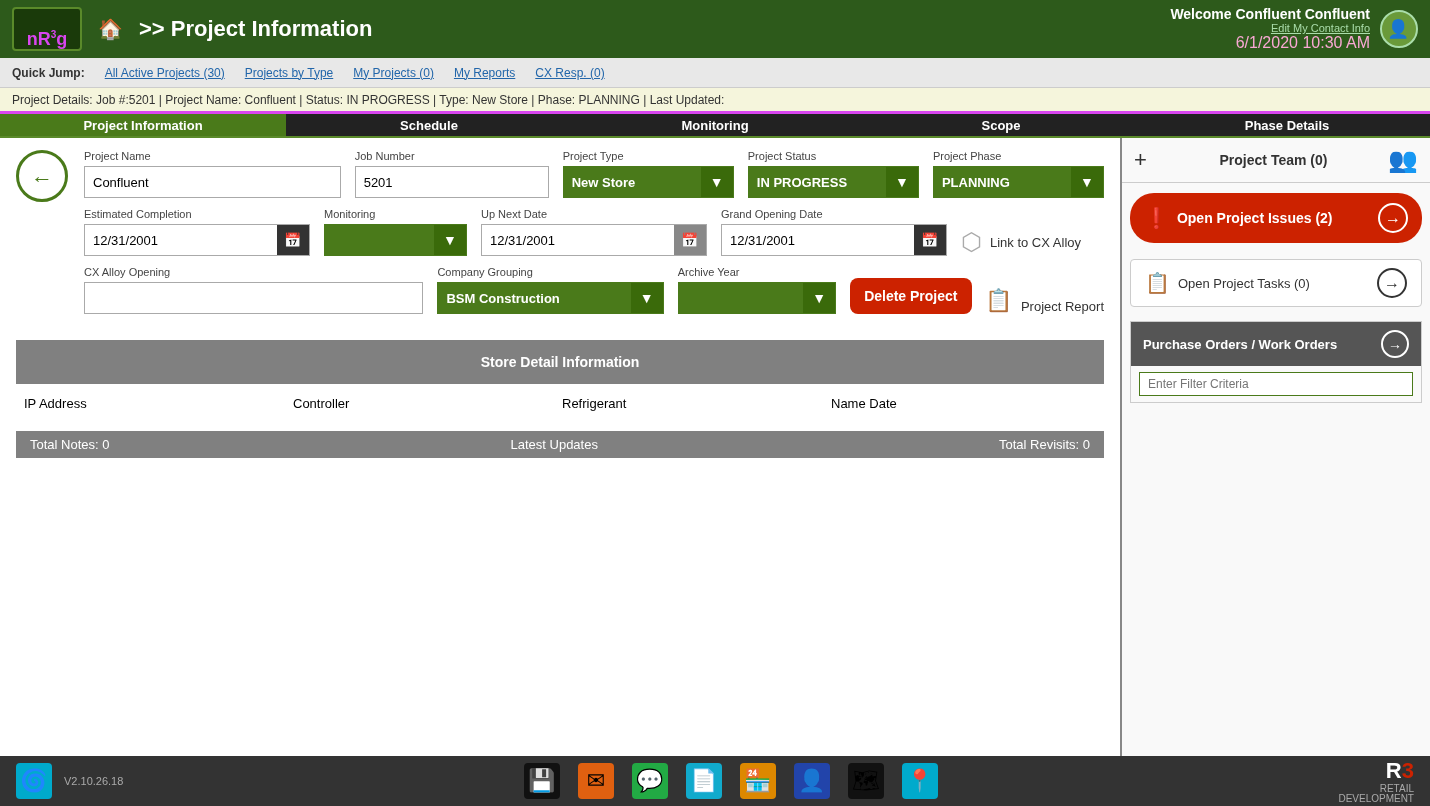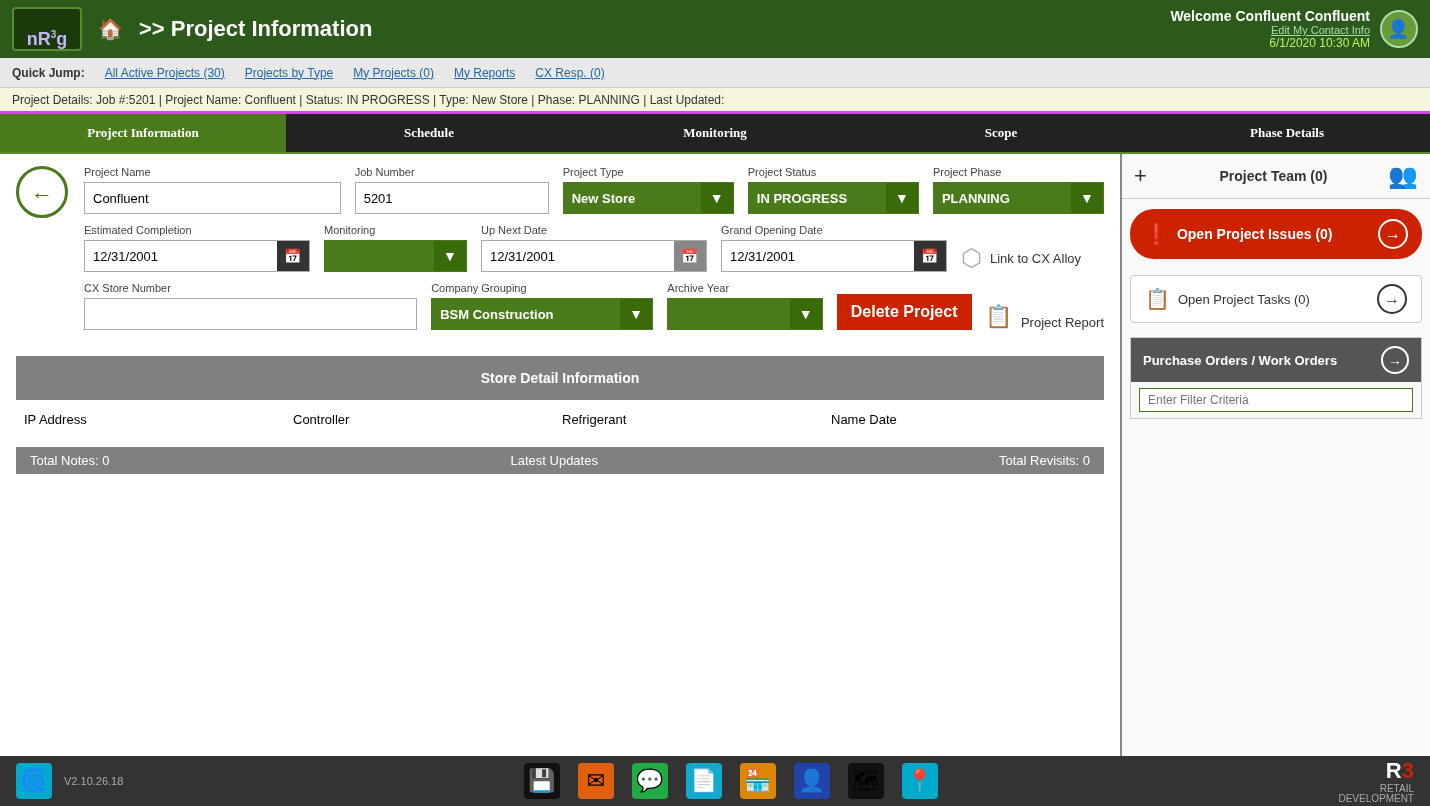--- a/index.html
+++ b/index.html
@@ -2,40 +2,40 @@
 <html><head>
   <meta charset="utf-8">
   <style>
     * { box-sizing: border-box; margin: 0; padding: 0; }
     body { font-family: Arial, sans-serif; font-size: 13px; background: #f0f0f0; width: 1430px; height: 806px; overflow: hidden; }
 
     
     .header { background: #2d5a1b; display: flex; align-items: center; justify-content: space-between; padding: 8px 12px; height: 58px; }
     .header-left { display: flex; align-items: center; gap: 10px; }
     .logo-box { background: #1a3a0a; border: 2px solid #5a8a2a; border-radius: 4px; padding: 4px 8px; display: flex; align-items: center; justify-content: center; width: 70px; height: 44px; }
-    .logo-text { color: #c4b5fd; font-size: 18px; font-weight: bold; margin-top: 21px; }
+    .logo-text { color: #d946ef; font-size: 18px; font-weight: bold; margin-top: 21px; }
     .logo-text sup { font-size: 10px; }
     .header-home { color: #fff; font-size: 20px; margin: 0 6px; }
     .header-title { color: #fff; font-size: 22px; font-weight: bold; }
     .header-right { text-align: right; color: #fff; display: flex; align-items: center; gap: 10px; }
     .header-welcome { font-size: 14px; font-weight: bold; }
     .header-edit { font-size: 11px; color: #aaddaa; text-decoration: underline; cursor: pointer; display: block; }
-    .header-datetime { font-size: 12px; color: #bef264; }
+    .header-datetime { font-size: 16px; color: #f9a8d4; }
     .avatar-circle { width: 38px; height: 38px; border-radius: 50%; background: #6a9a3a; border: 2px solid #aaddaa; display: flex; align-items: center; justify-content: center; color: #fff; font-size: 18px; }
 
     
     .quick-jump-bar { background: #e8e8e8; display: flex; align-items: center; padding: 4px 12px; height: 30px; border-bottom: 1px solid #ccc; gap: 20px; font-size: 12px; }
     .quick-jump-label { font-weight: bold; color: #333; }
     .quick-jump-link { color: #2266aa; text-decoration: underline; cursor: pointer; }
 
     
     .project-details-bar { background: #f5f5dc; padding: 4px 12px; font-size: 12px; color: #333; border-bottom: 3px solid #d946ef; height: 26px; display: flex; align-items: center; }
 
     
-    .tabs-bar { display: flex; height: 40px; border-bottom: 2px solid #5a8a2a; font-family: Liberation Serif, serif; }
+    .tabs-bar { display: flex; height: 24px; border-bottom: 2px solid #5a8a2a; }
     .tab { flex: 1; display: flex; align-items: center; justify-content: center; cursor: pointer; font-size: 13px; font-weight: bold; border: none; }
     .tab.active { background: #4a7a1a; color: #fff; }
     .tab.inactive { background: #222; color: #fff; }
     .left-panel { flex: 1; padding: 12px 16px; background: #fff; overflow-y: auto; }
     .right-panel { width: 310px; background: #f9f9f9; border-left: 2px solid #888; display: flex; flex-direction: column; }
 
     
     .back-btn { width: 52px; height: 52px; border-radius: 50%; border: 3px solid #4a7a1a; background: #fff; cursor: pointer; display: flex; align-items: center; justify-content: center; color: #4a7a1a; font-size: 22px; margin-right: 16px; flex-shrink: 0; }
 
     
@@ -46,21 +46,21 @@
     .select-box { border: 1px solid #4a7a1a; background: #4a7a1a; display: flex; align-items: center; height: 32px; width: 100%; position: relative; }
     .select-arrow { position: absolute; right: 0; top: 0; bottom: 0; width: 32px; background: #3a6a0a; display: flex; align-items: center; justify-content: center; color: #fff; font-size: 14px; }
     .select-text { color: #fff; font-size: 13px; padding-left: 8px; flex: 1; font-weight: bold; }
 
     .date-input-wrapper { display: flex; align-items: center; border: 1px solid #aaa; height: 32px; }
     .date-input-wrapper input { border: none; padding: 4px 8px; font-size: 13px; flex: 1; height: 100%; }
     .date-btn { background: #333; border: none; width: 32px; height: 100%; display: flex; align-items: center; justify-content: center; cursor: pointer; color: #fff; font-size: 14px; }
     .date-btn-gray { background: #888; }
 
     
-    .delete-btn { background: #cc2200; color: #fff; border: none; padding: 6px 14px; font-size: 16px; font-weight: bold; cursor: pointer; height: 36px; border-radius: 0; }
+    .delete-btn { background: #cc2200; color: #fff; border: none; padding: 6px 14px; font-size: 14px; font-weight: bold; cursor: pointer; height: 36px; border-radius: 8px; }
     .report-group { display: flex; align-items: center; gap: 8px; }
     .report-icon { font-size: 22px; color: #4a7a1a; }
 
     
     .cx-alloy-row { display: flex; align-items: center; gap: 8px; }
     .cx-alloy-icon { font-size: 24px; color: #aaa; }
 
     
     .section-bar { background: #808080; color: #fff; text-align: center; padding: 14px; font-size: 14px; font-weight: bold; margin-bottom: 8px; margin-top: 4px; }
 
@@ -238,21 +238,21 @@
               <label class="form-label">&nbsp;</label>
               <div class="cx-alloy-row">
                 <span class="cx-alloy-icon">⬡</span>
                 <span style="color:#333; font-size:13px; cursor:pointer;">Link to CX Alloy</span>
               </div>
             </div>
           </div>
 
           <div style="display:grid; grid-template-columns: 1.5fr 1fr 0.7fr auto auto; gap: 10px 14px; margin-bottom: 10px; align-items:end;">
             <div class="form-group">
-              <label class="form-label">CX Store Number</label>
+              <label class="form-label">CX Alloy Opening</label>
               <input class="form-input" type="text" value="" style="">
             </div>
             <div class="form-group">
               <label class="form-label">Company Grouping</label>
               <div class="select-box">
                 <span class="select-text">BSM Construction</span>
                 <div class="select-arrow">▼</div>
               </div>
             </div>
             <div class="form-group">
@@ -291,21 +291,21 @@
     <div class="right-panel">
       <div class="right-panel-header">
         <span class="add-icon">+</span>
         <span class="project-team-label">Project Team (0)</span>
         <span class="team-icon">👥</span>
       </div>
 
       <div class="issues-btn">
         <div style="display:flex;align-items:center;">
           <span class="issues-alert">❗</span>
-          <span class="issues-text">Open Project Issues (0)</span>
+          <span class="issues-text">Open Project Issues (2)</span>
         </div>
         <div class="issues-arrow-circle">→</div>
       </div>
 
       <div class="tasks-btn">
         <div class="tasks-left">
           <span class="tasks-icon">📋</span>
           <span>Open Project Tasks (0)</span>
         </div>
         <div class="tasks-arrow">→</div>

